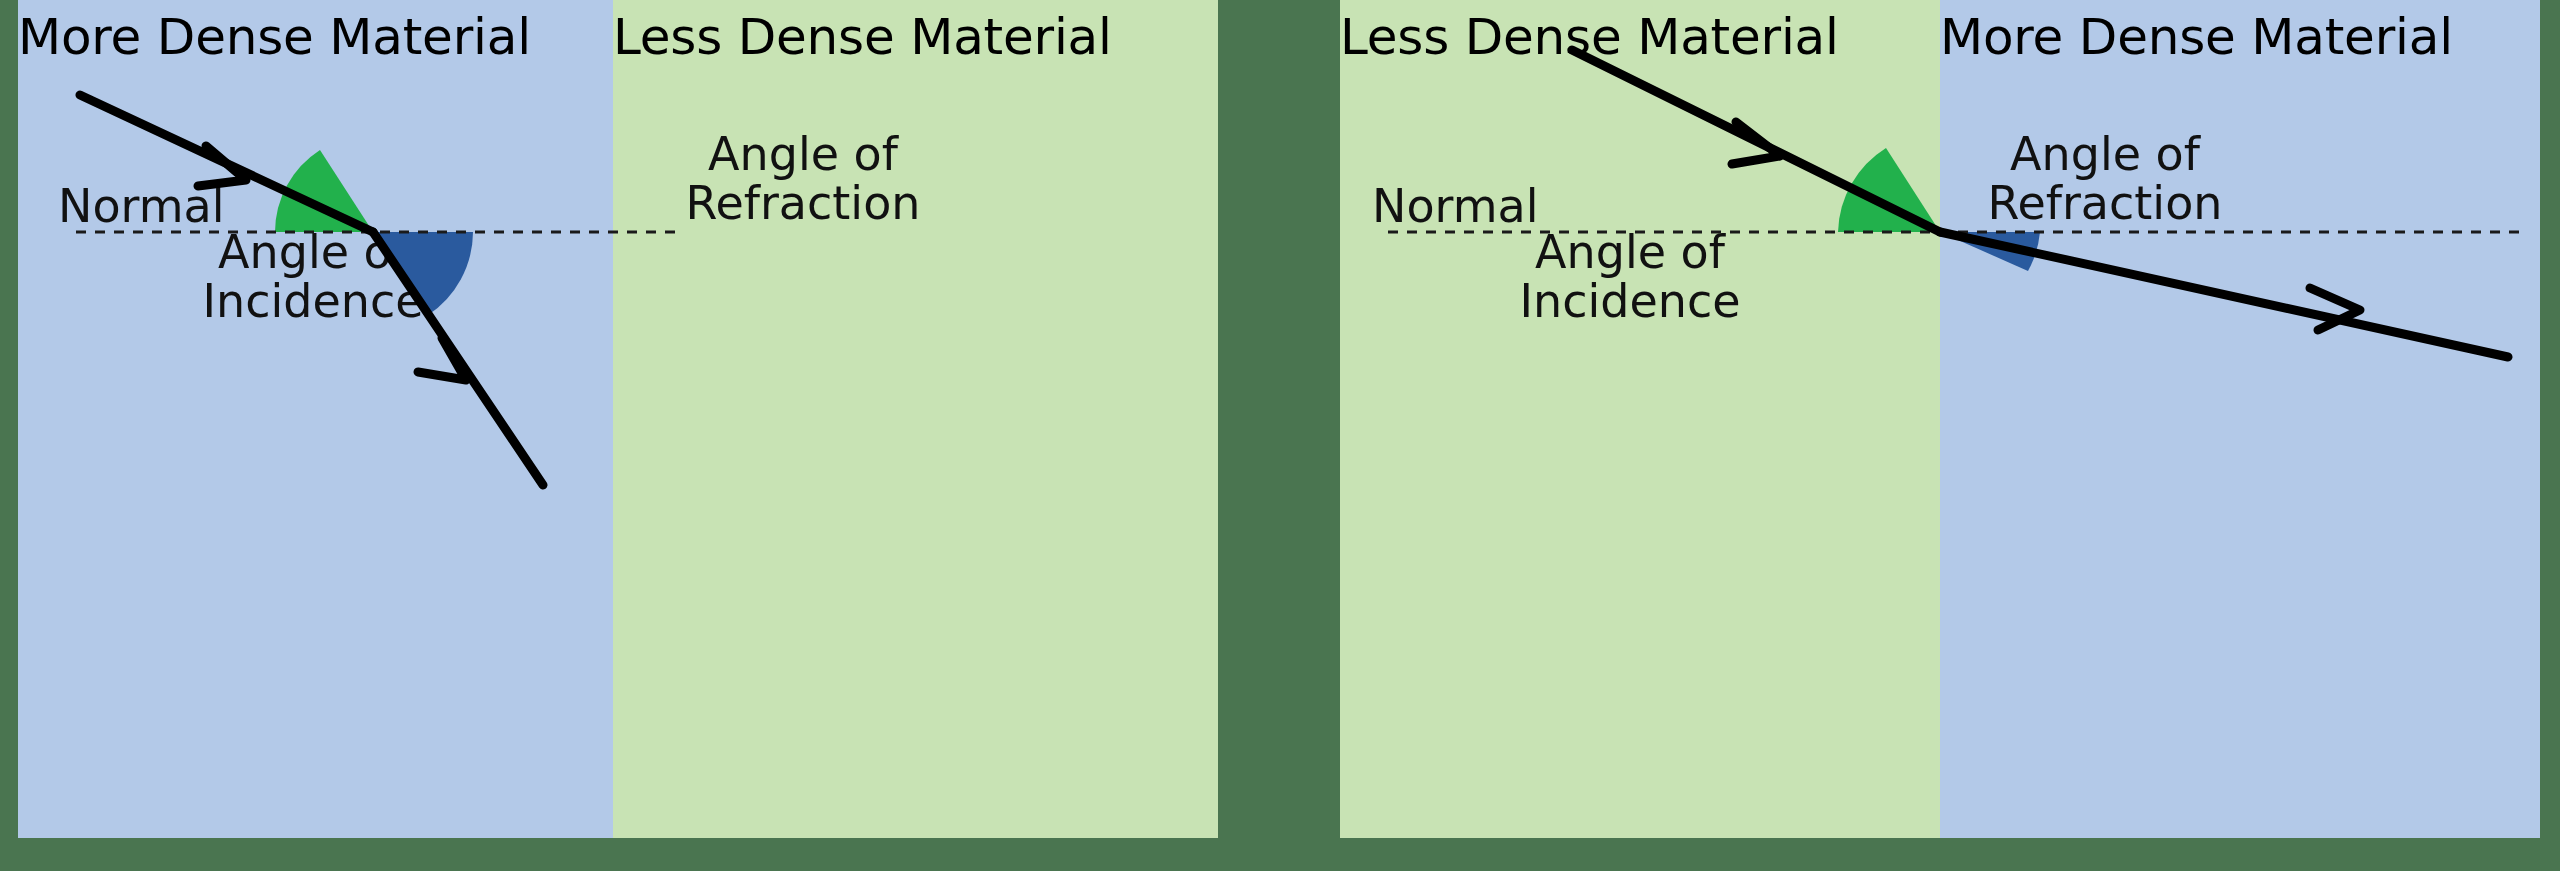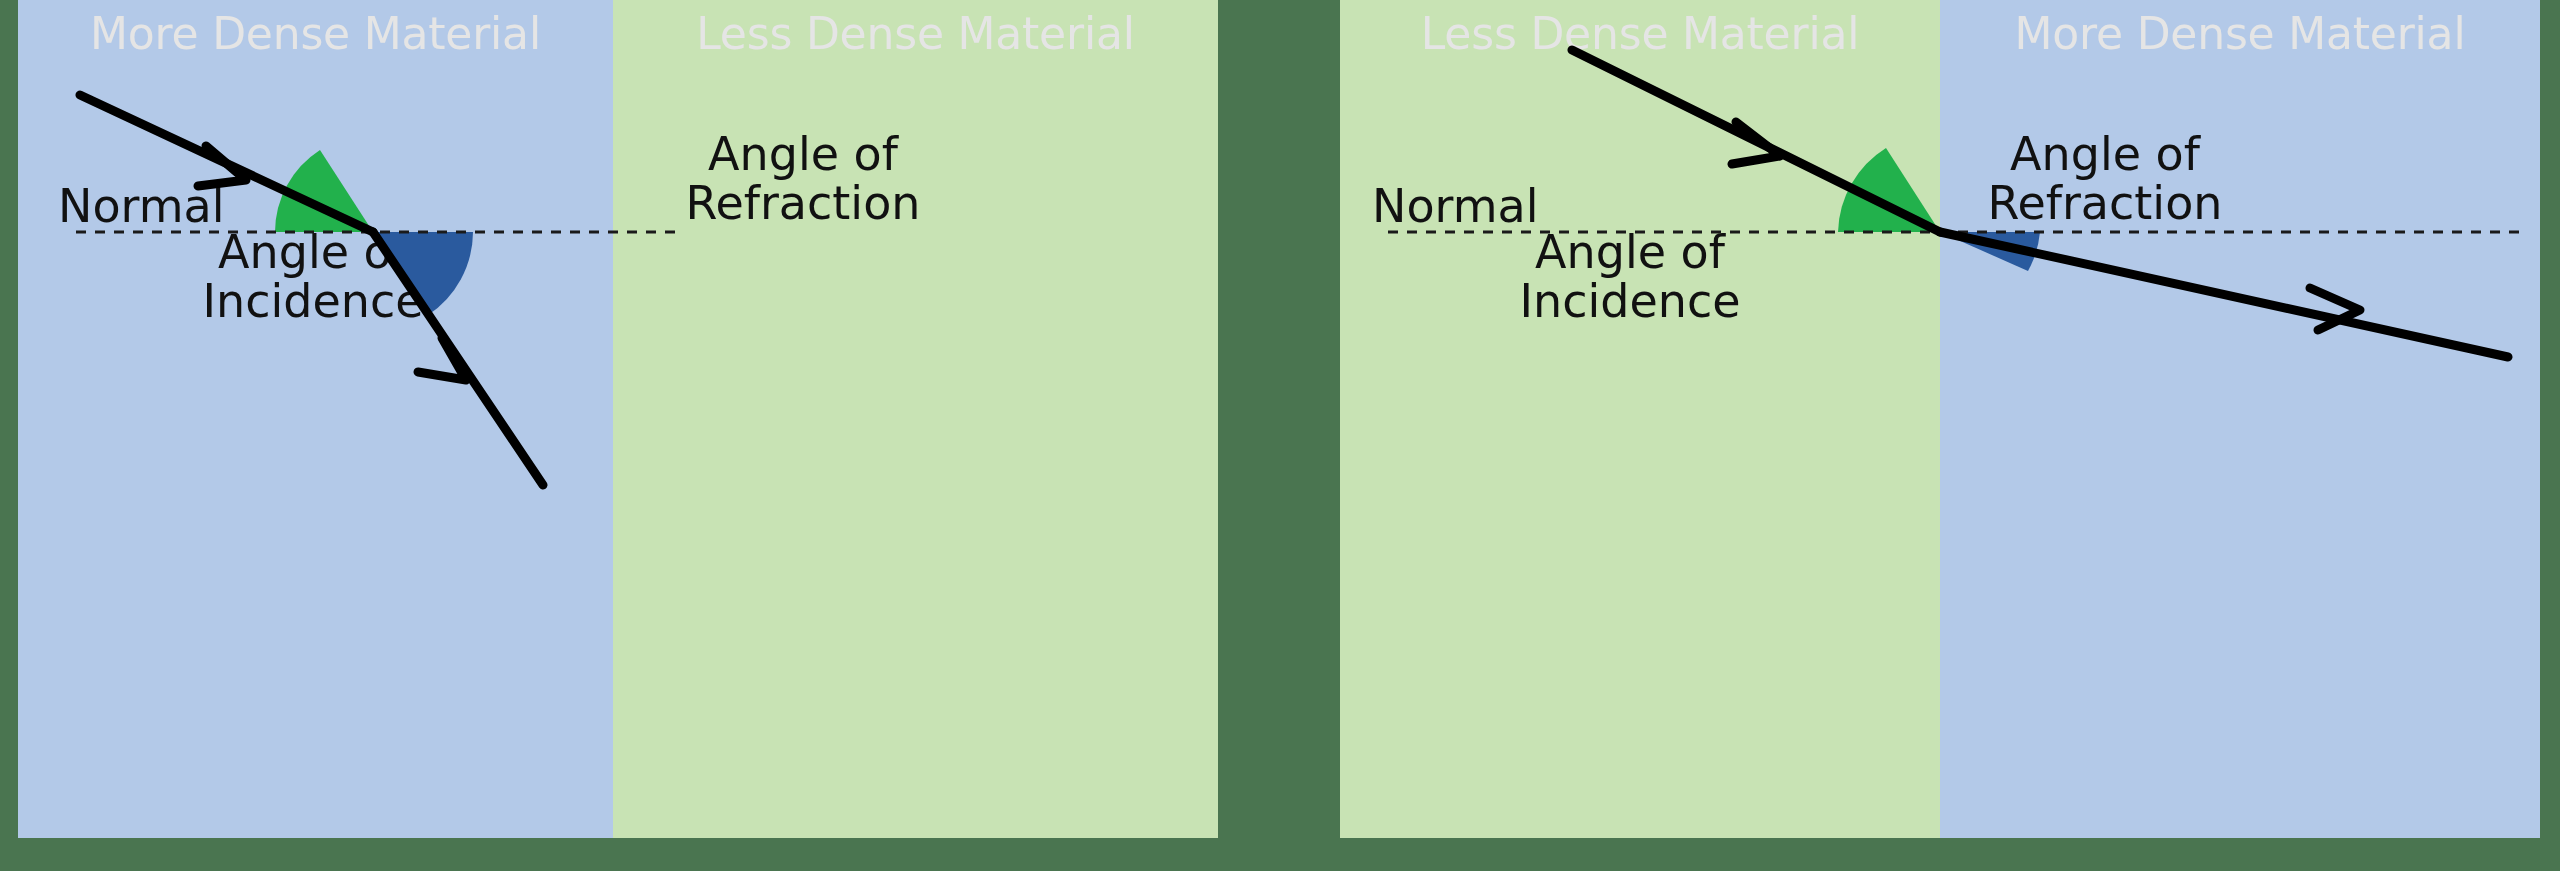--- a/index.html
+++ b/index.html
@@ -10,23 +10,22 @@
     font-family:"DejaVu Sans", sans-serif;
     overflow:hidden;
   }
   #stage{position:relative;width:2560px;height:871px;}
   .panel{position:absolute;top:0;overflow:hidden;}
   .half{position:absolute;top:0;bottom:0;}
   .mat-blue{background:#b3c9e8;}
   .mat-green{background:#c8e3b4;}
   .matlabel{
     position:absolute;
-    text-align:center;
-    color:#e5e5e5;
-    font-size:44px;
+    color:#000000;
+    font-size:50px;
     line-height:1.02;
     white-space:nowrap;
     letter-spacing:-0.2px;
   }
   .annot{
     position:absolute;
     text-align:center;
     color:#111111;
     font-size:46px;
     line-height:1.06;

